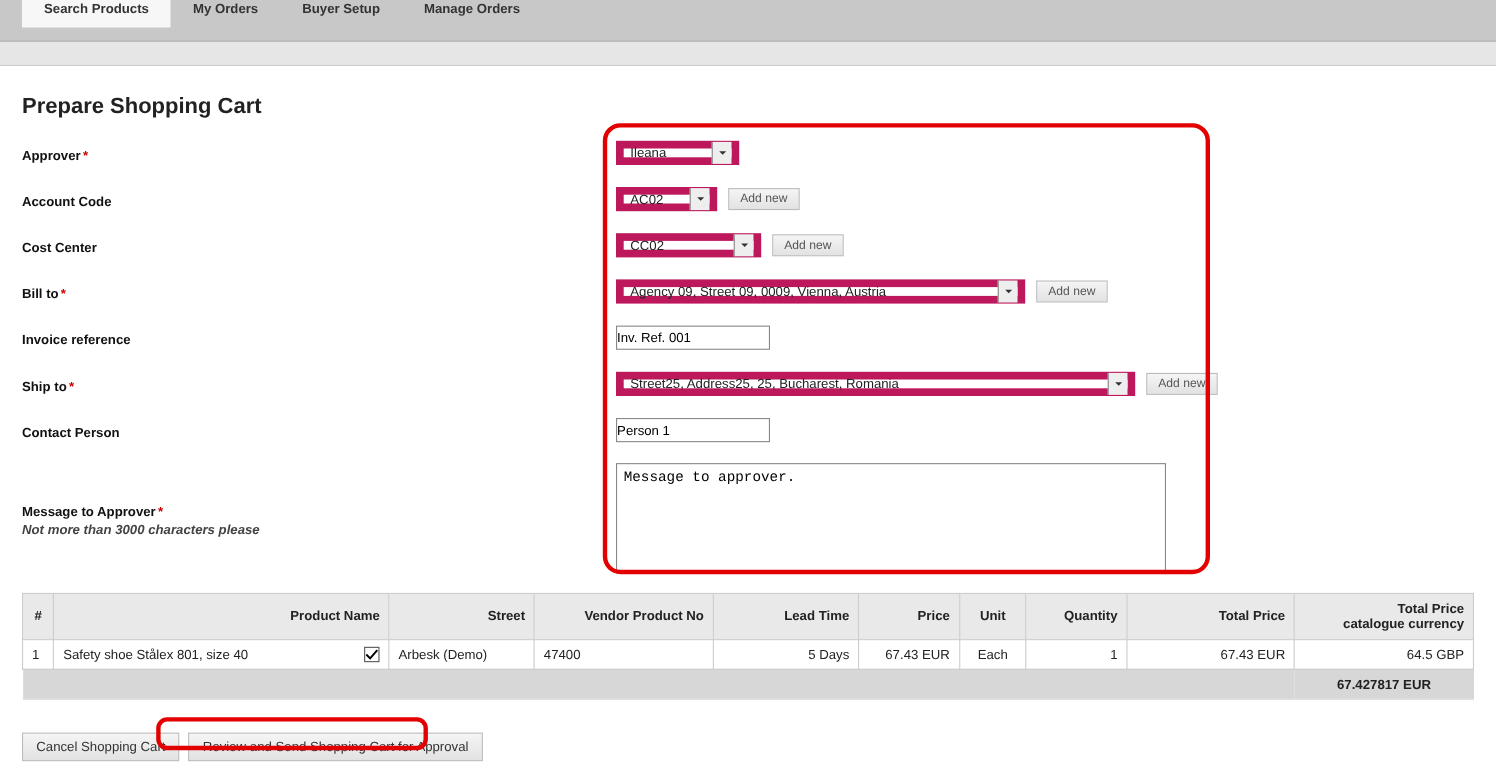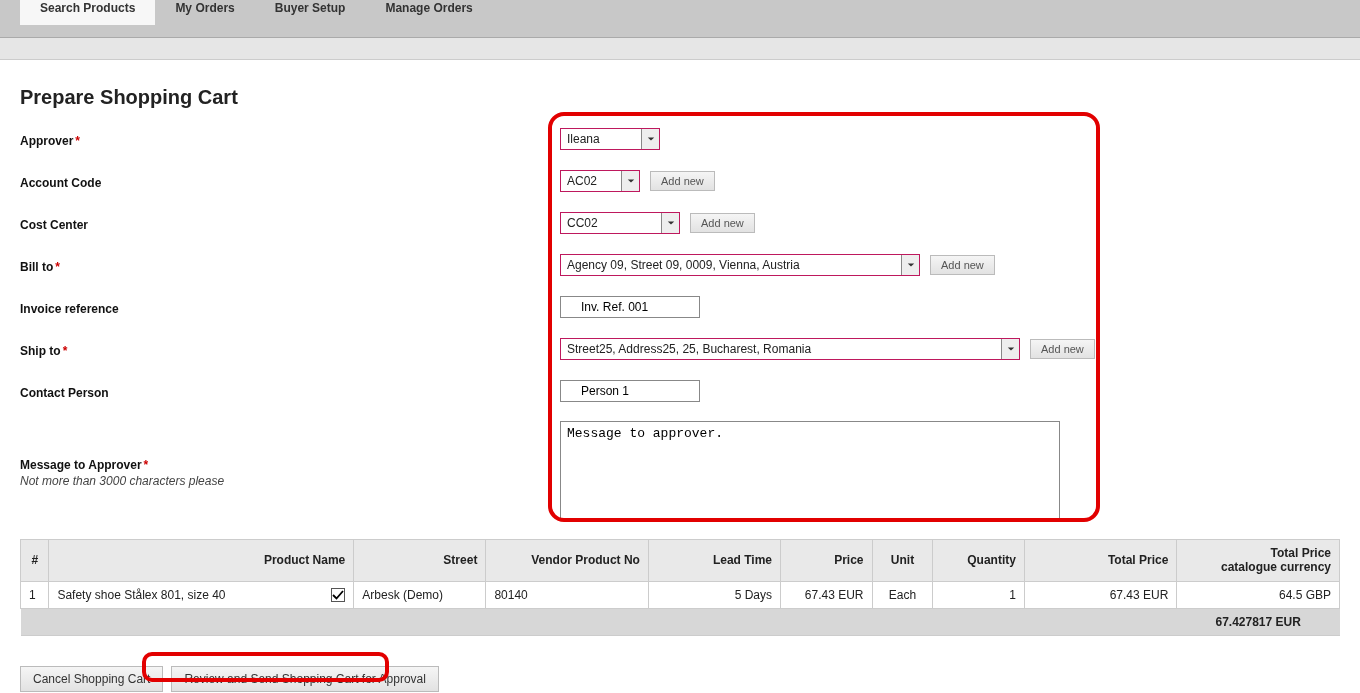--- a/index.html
+++ b/index.html
@@ -6,27 +6,27 @@
   html, body { margin:0; padding:0; font-family: Arial, Helvetica, sans-serif; font-size:12px; color:#222; background:#fff; }
   .tabbar { background:#c8c8c8; height:38px; display:flex; align-items:flex-end; padding:12px 20px; border-bottom:1px solid #aaa; }
   .tab { padding:10px 20px 10px 20px; font-weight:bold; color:#333; cursor:pointer; }
   .tab.active { background:#f7f7f7; }
   .subbar { background:#e6e6e6; height:22px; border-bottom:1px solid #ccc; margin-bottom:6px;}
   .page { padding:10px 20px 40px 20px; position:relative; }
   h1.page-title { font-size:20px; font-weight:bold; margin:10px 0 18px 0; }
   .form-row { display:flex; align-items:center; margin-bottom:18px; min-height:24px;}
   .form-label { width:540px; font-weight:bold; color:#111; padding-top:4px;}
   .form-label .req { color:#c00; font-weight:bold; margin-left:2px;}
-  .form-label .hint { display:block; font-weight:normal; font-style:italic; color:#444; margin-top:2px;}
+  .form-label .hint { display:block; font-weight:bold; font-style:italic; color:#444; margin-top:2px;}
   .form-field { flex:1; display:flex; align-items:center; gap:10px; }
-  .sel { display:inline-flex; align-items:center; border:1px solid #be185d; background:#fff; height:22px; }
+  .sel { display:inline-flex; align-items:center; border:7px solid #be185d; background:#fff; height:22px; }
   .sel span.val { padding:0 6px; min-width:40px; display:inline-block; }
   .sel .arrow { width:18px; height:20px; display:inline-flex; align-items:center; justify-content:center; border-left:1px solid #888; background:#eee;}
   .sel .arrow svg { width:8px; height:8px; }
-  input.txt { border:1px solid #888; height:22px; padding:0 20px; font-family:inherit; font-size:12px;}
+  input.txt { border:1px solid #888; height:22px; padding:0 0; font-family:inherit; font-size:12px;}
   textarea.txt { border:1px solid #888; padding:4px 6px; font-family: "Courier New", monospace; font-size:13px; resize:none; overflow-y:scroll;}
   .btn-small { background:linear-gradient(#f5f5f5,#e2e2e2); border:1px solid #bbb; color:#555; font-size:11px; padding:3px 10px; cursor:pointer; }
   .btn { background:linear-gradient(#f5f5f5,#e2e2e2); border:1px solid #bbb; color:#333; font-size:12px; padding:5px 12px; cursor:pointer; }
   .highlight-box { position:absolute; border:4px solid #e20000; border-radius:16px; pointer-events:none; }
   
   .w-approver { width:80px;}
   .w-account { width:60px;}
   .w-cost { width:100px;}
   .w-bill { width:340px;}
   .w-ship { width:440px;}
@@ -193,21 +193,21 @@
           <div class="prod-cell">
             <span>Safety shoe Stålex 801, size 40</span>
             <span class="chk">
               <svg viewBox="0 0 12 12">
                   <path d="M1 6 L4.5 9.5 L11 2" stroke="#000" stroke-width="1.8" fill="none"></path>
                 </svg>
             </span>
           </div>
         </td>
         <td class="left">Arbesk (Demo)</td>
-        <td class="left">80140</td>
+        <td class="left">47400</td>
         <td class="num">5 Days</td>
         <td class="num">67.43 EUR</td>
         <td class="ctr">Each</td>
         <td class="num">1</td>
         <td class="num">67.43 EUR</td>
         <td class="num">64.5 GBP</td>
       </tr>
       <tr class="totals">
         <td colspan="9" style="border-right:none;"></td>
         <td style="text-align:center;">67.427817 EUR</td>

